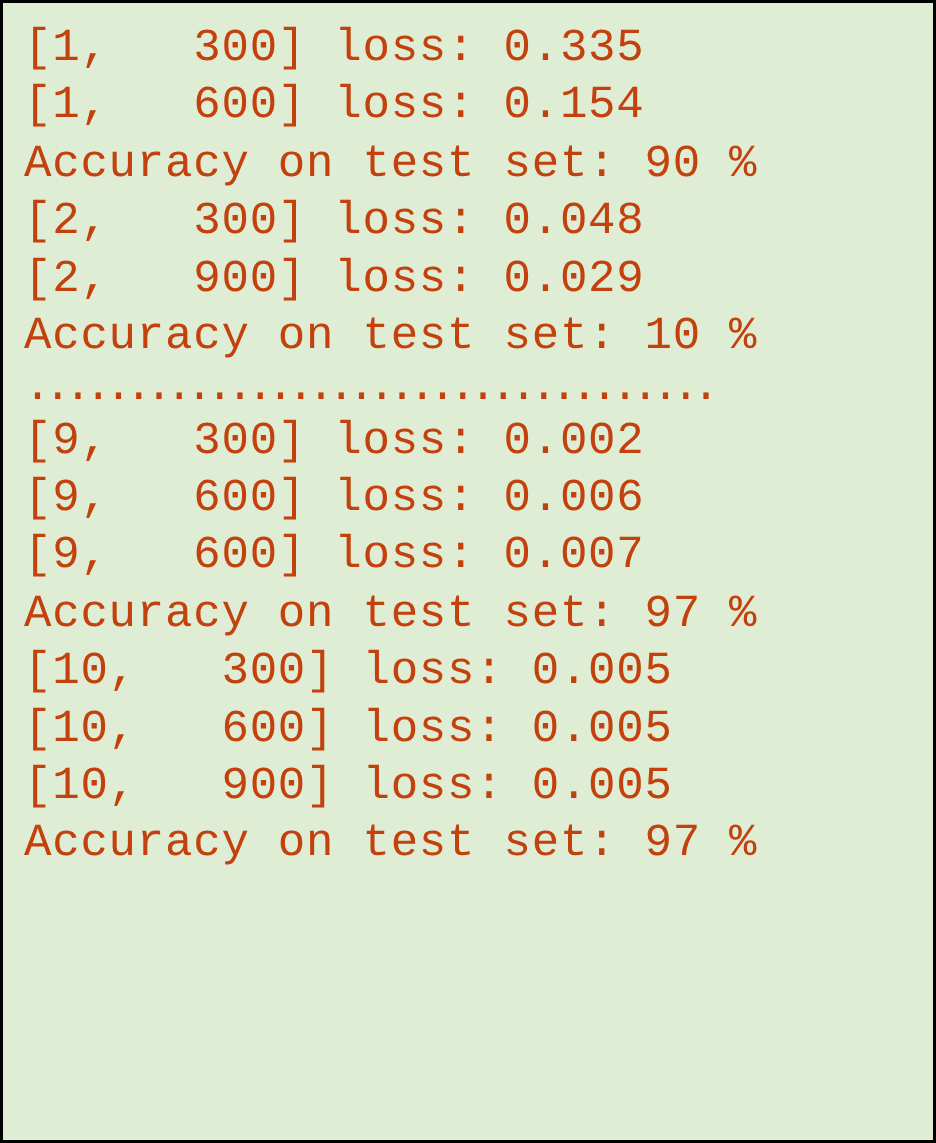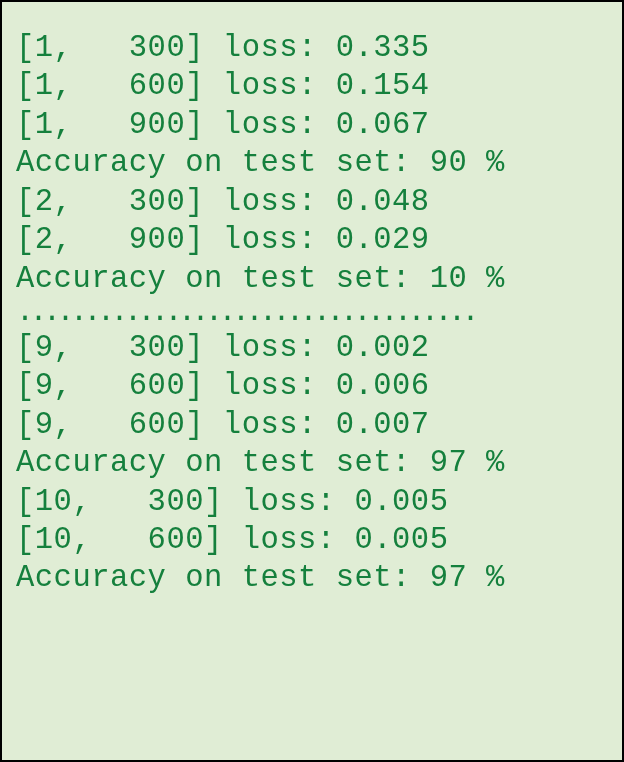--- a/index.html
+++ b/index.html
@@ -8,50 +8,50 @@
       width: 624px;
       height: 762px;
       box-sizing: border-box;
     }
     .terminal {
       width: 624px;
       height: 762px;
       background-color: #e0edd5;
       border: 2px solid #000;
       box-sizing: border-box;
-      padding: 27px 14px;
+      padding: 12px 14px;
       font-family: "Courier New", Courier, monospace;
       font-size: 30.5px;
       line-height: 1.26;
-      color: #15803d;
+      color: #c2410c;
       letter-spacing: 0.5px;
       overflow: hidden;
     }
     .line {
       white-space: pre;
     }
     .ellipsis {
       font-size: 30px;
       letter-spacing: -4.5px;
       line-height: 0.8;
       padding: 2px 0 5px 0;
     }
   </style>
 </head>
 <body>
 
 <div class="terminal">
   <div class="line">[1,   300] loss: 0.335</div>
   <div class="line">[1,   600] loss: 0.154</div>
-  <div class="line">[1,   900] loss: 0.067</div>
   <div class="line">Accuracy on test set: 90 %</div>
   <div class="line">[2,   300] loss: 0.048</div>
   <div class="line">[2,   900] loss: 0.029</div>
   <div class="line">Accuracy on test set: 10 %</div>
   <div class="line ellipsis">..................................</div>
   <div class="line">[9,   300] loss: 0.002</div>
   <div class="line">[9,   600] loss: 0.006</div>
   <div class="line">[9,   600] loss: 0.007</div>
   <div class="line">Accuracy on test set: 97 %</div>
   <div class="line">[10,   300] loss: 0.005</div>
   <div class="line">[10,   600] loss: 0.005</div>
+  <div class="line">[10,   900] loss: 0.005</div>
   <div class="line">Accuracy on test set: 97 %</div>
 </div>
 
 </body></html>

